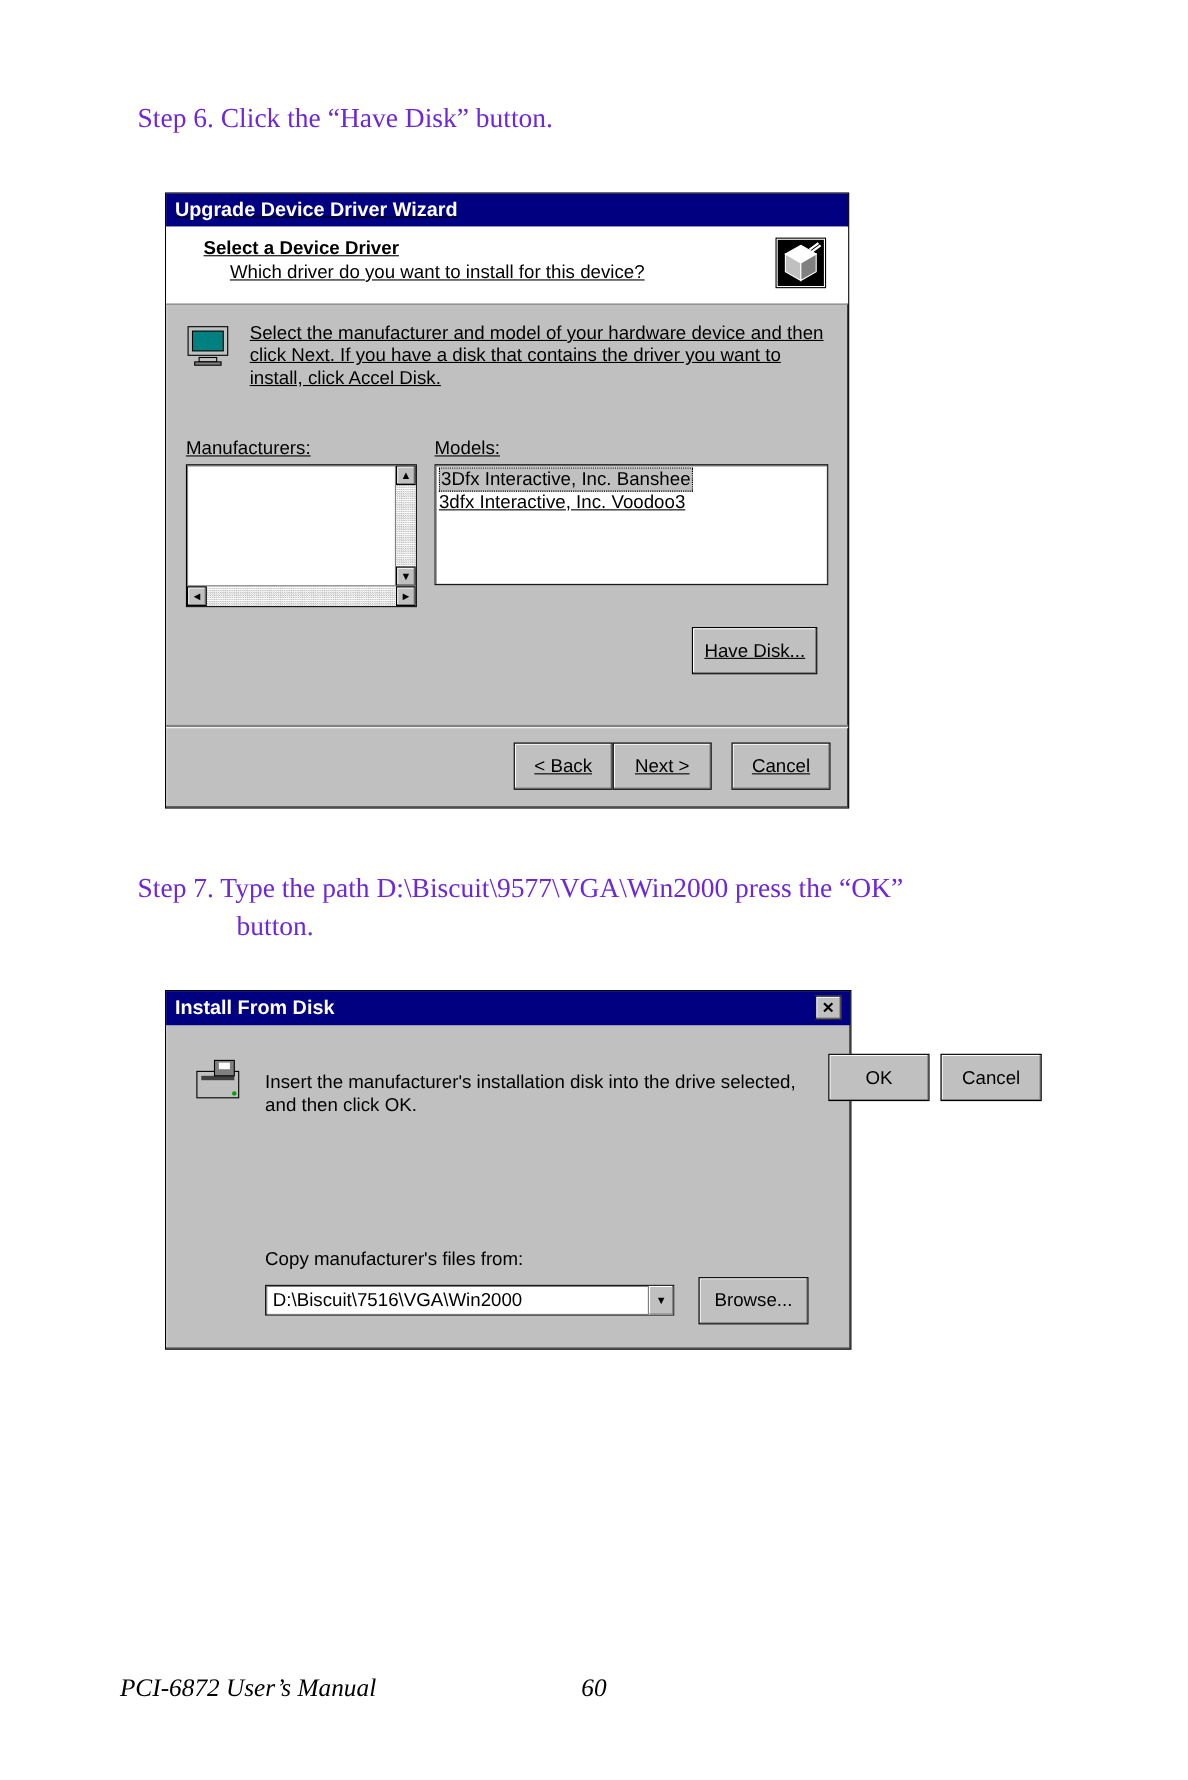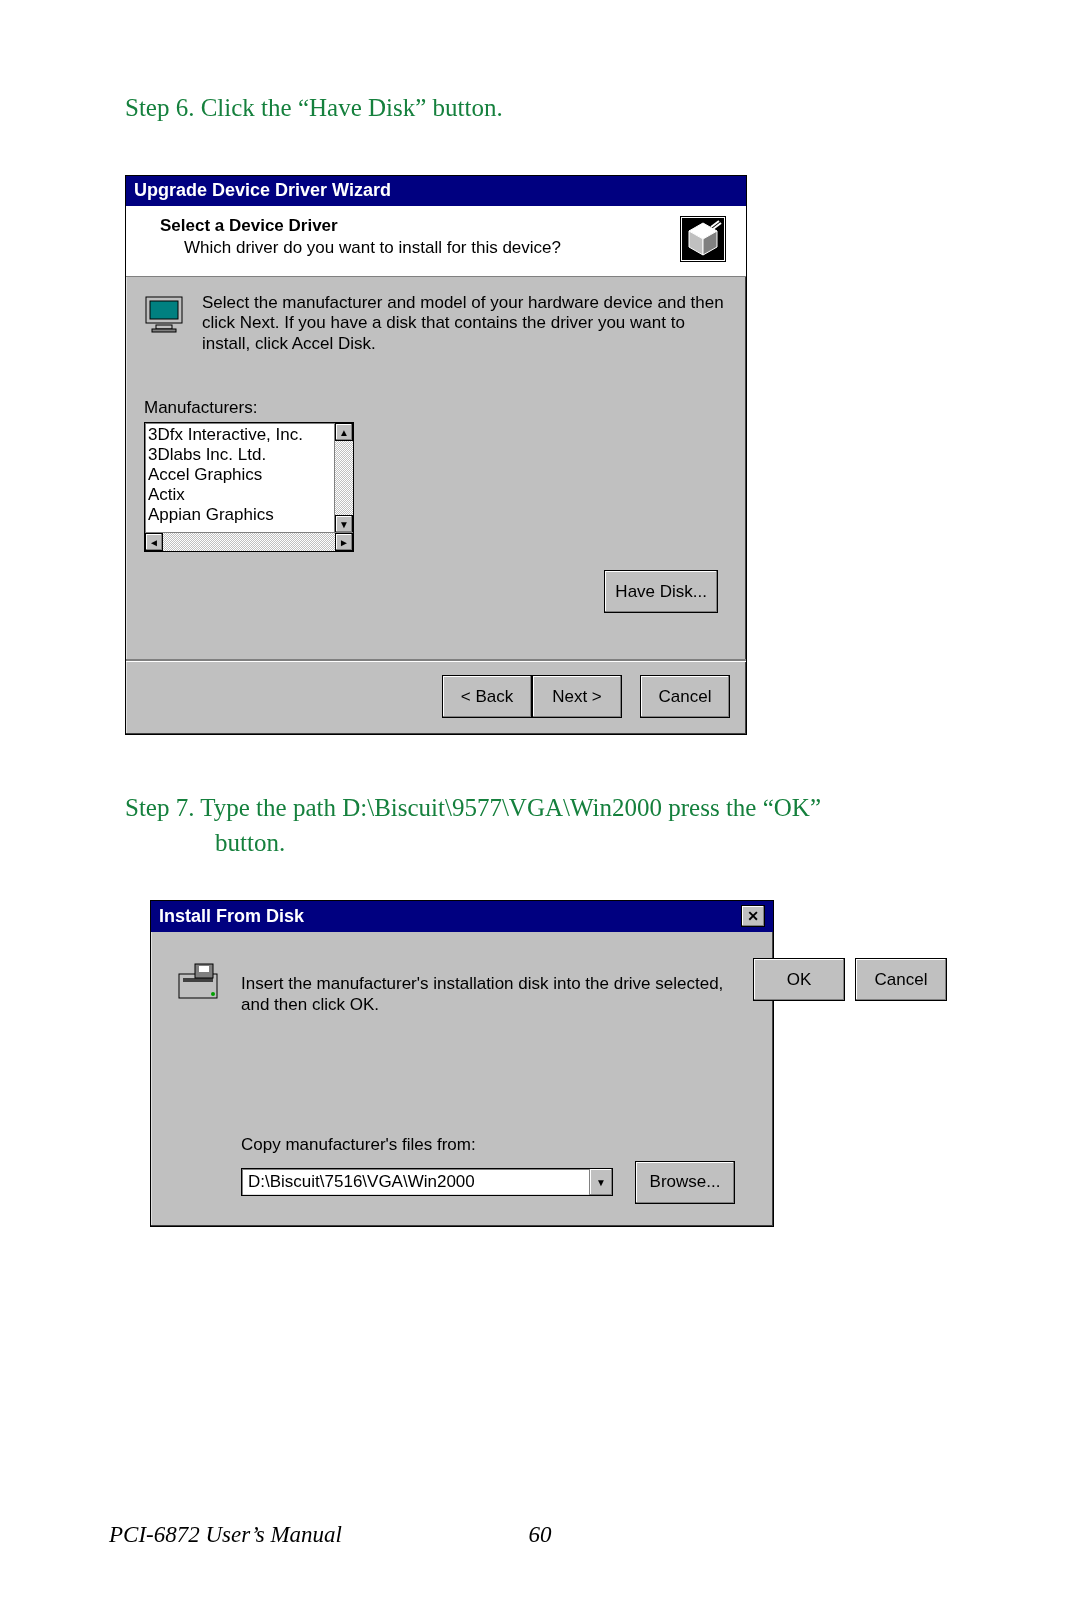--- a/index.html
+++ b/index.html
@@ -9,21 +9,21 @@
     font-family: "Times New Roman", Times, serif;
     width: 1080px;
     height: 1618px;
     position: relative;
   }
   .page {
     padding: 90px 115px 0 125px;
   }
   .step-text {
     font-size: 25px;
-    color: #15803d;
+    color: #6d28d9;
     margin: 0 0 50px 0;
     line-height: 1.4;
   }
   .step7 {
     margin-top: 55px;
     margin-bottom: 40px;
     padding-left: 0;
   }
   .step7-line2 {
     padding-left: 90px;
@@ -60,20 +60,22 @@
     justify-content: center;
     font-weight: bold;
     color: #000;
     font-size: 14px;
     line-height: 1;
   }
 
   
   .wizard {
     width: 620px;
+    margin-left: 25px;
+    text-decoration: underline;
   }
   .wiz-header {
     background: #fff;
     padding: 10px 20px 14px 34px;
     display: flex;
     align-items: flex-start;
   }
   .wiz-header-text { flex: 1; }
   .wiz-header-title {
     font-weight: bold;
@@ -285,38 +287,40 @@
             <rect x="8" y="34" width="24" height="3" fill="#808080" stroke="#000"></rect>
           </svg>
         </div>
         <div class="instr-text">Select the manufacturer and model of your hardware device and then click Next. If you have a disk that contains the driver you want to install, click Accel Disk.</div>
       </div>
 
       <div class="lists-row">
         <div class="list-col-mf">
           <div class="list-label">Manufacturers:</div>
           <div class="listbox mf-box">
-            <div class="list-inner">
-              <div class="list-item">3Dfx Interactive, Inc.</div>
-              <div class="list-item">3Dlabs Inc. Ltd.</div>
-              <div class="list-item">Accel Graphics</div>
-              <div class="list-item">Actix</div>
-              <div class="list-item">Appian Graphics</div>
-            </div>
             <div class="vscroll">
               <div class="sbtn up">▲</div>
               <div class="sbtn down">▼</div>
             </div>
             <div class="hscroll">
               <div class="hbtn left">◄</div>
               <div class="hbtn right">►</div>
             </div>
           </div>
         </div>
 
+        <div class="list-col-md">
+          <div class="list-label">Models:</div>
+          <div class="listbox md-box">
+            <div class="list-inner">
+              <div class="list-item selected">3Dfx Interactive, Inc. Banshee</div>
+              <div class="list-item">3dfx Interactive, Inc. Voodoo3</div>
+            </div>
+          </div>
+        </div>
       </div>
 
       <div class="have-disk-row">
         <button class="win-button">Have Disk...</button>
       </div>
     </div>
 
     <div class="wiz-sep"></div>
     <div class="wiz-footer">
       <div class="btn-pair">

